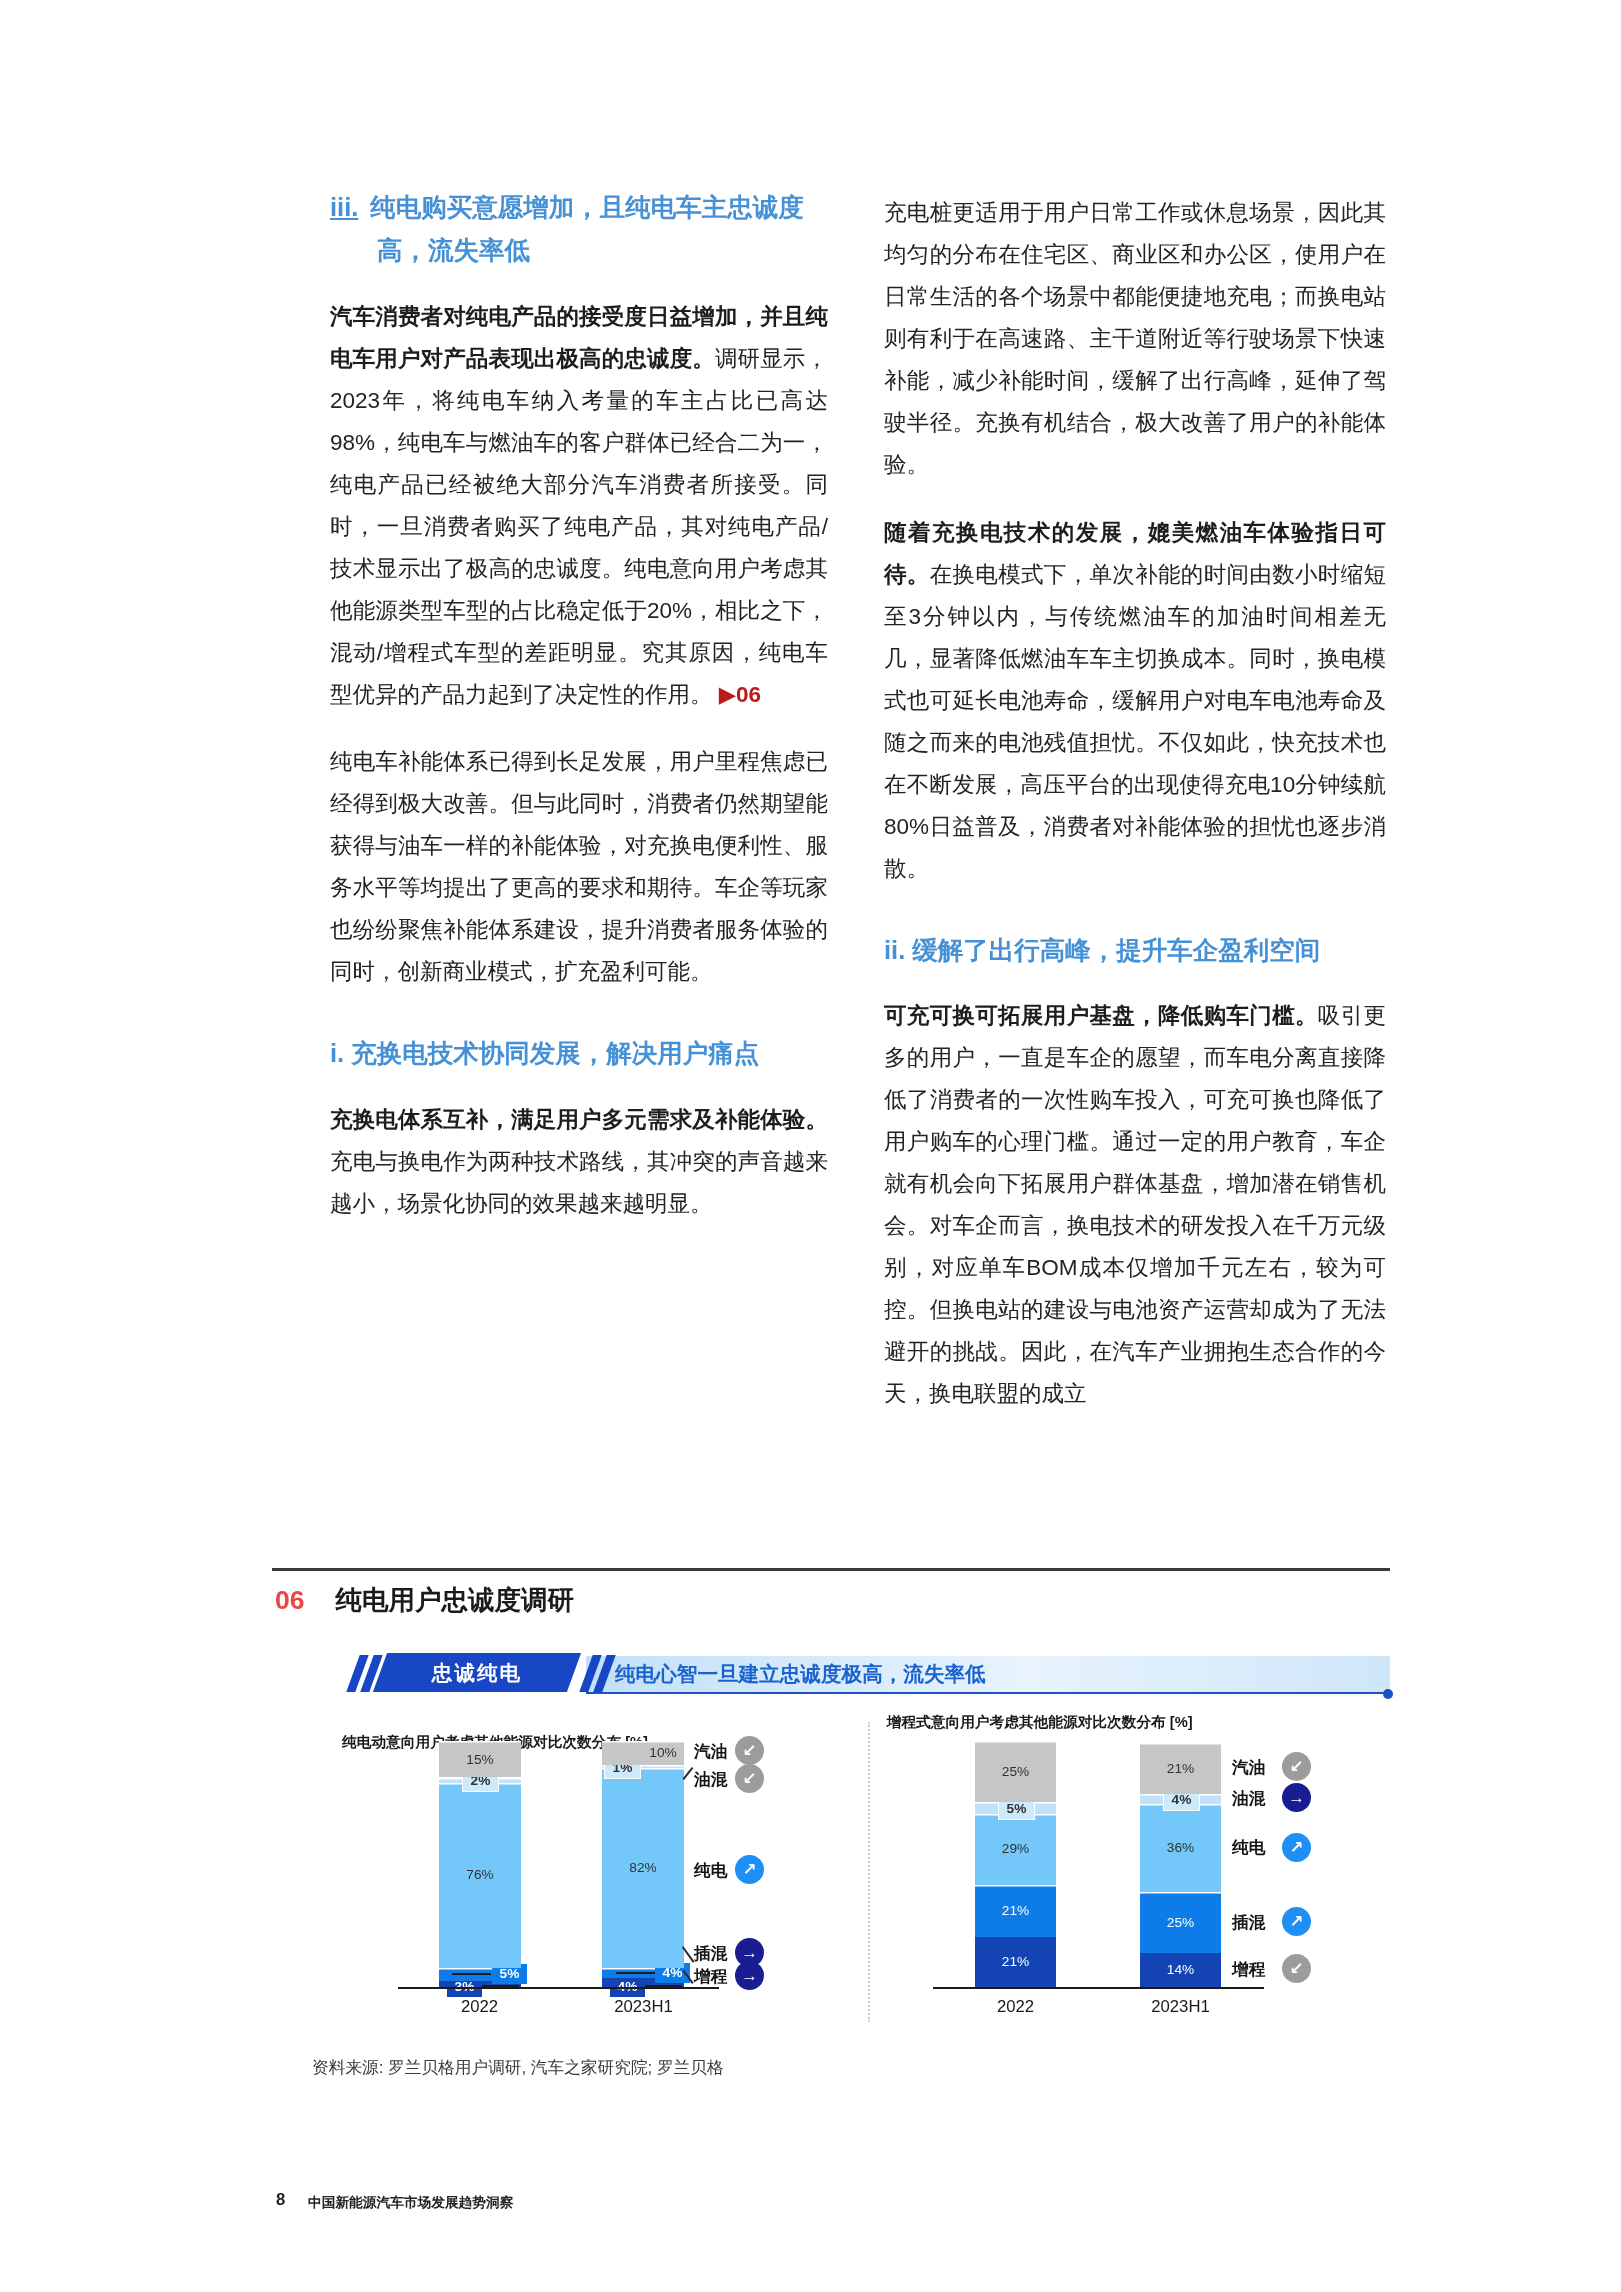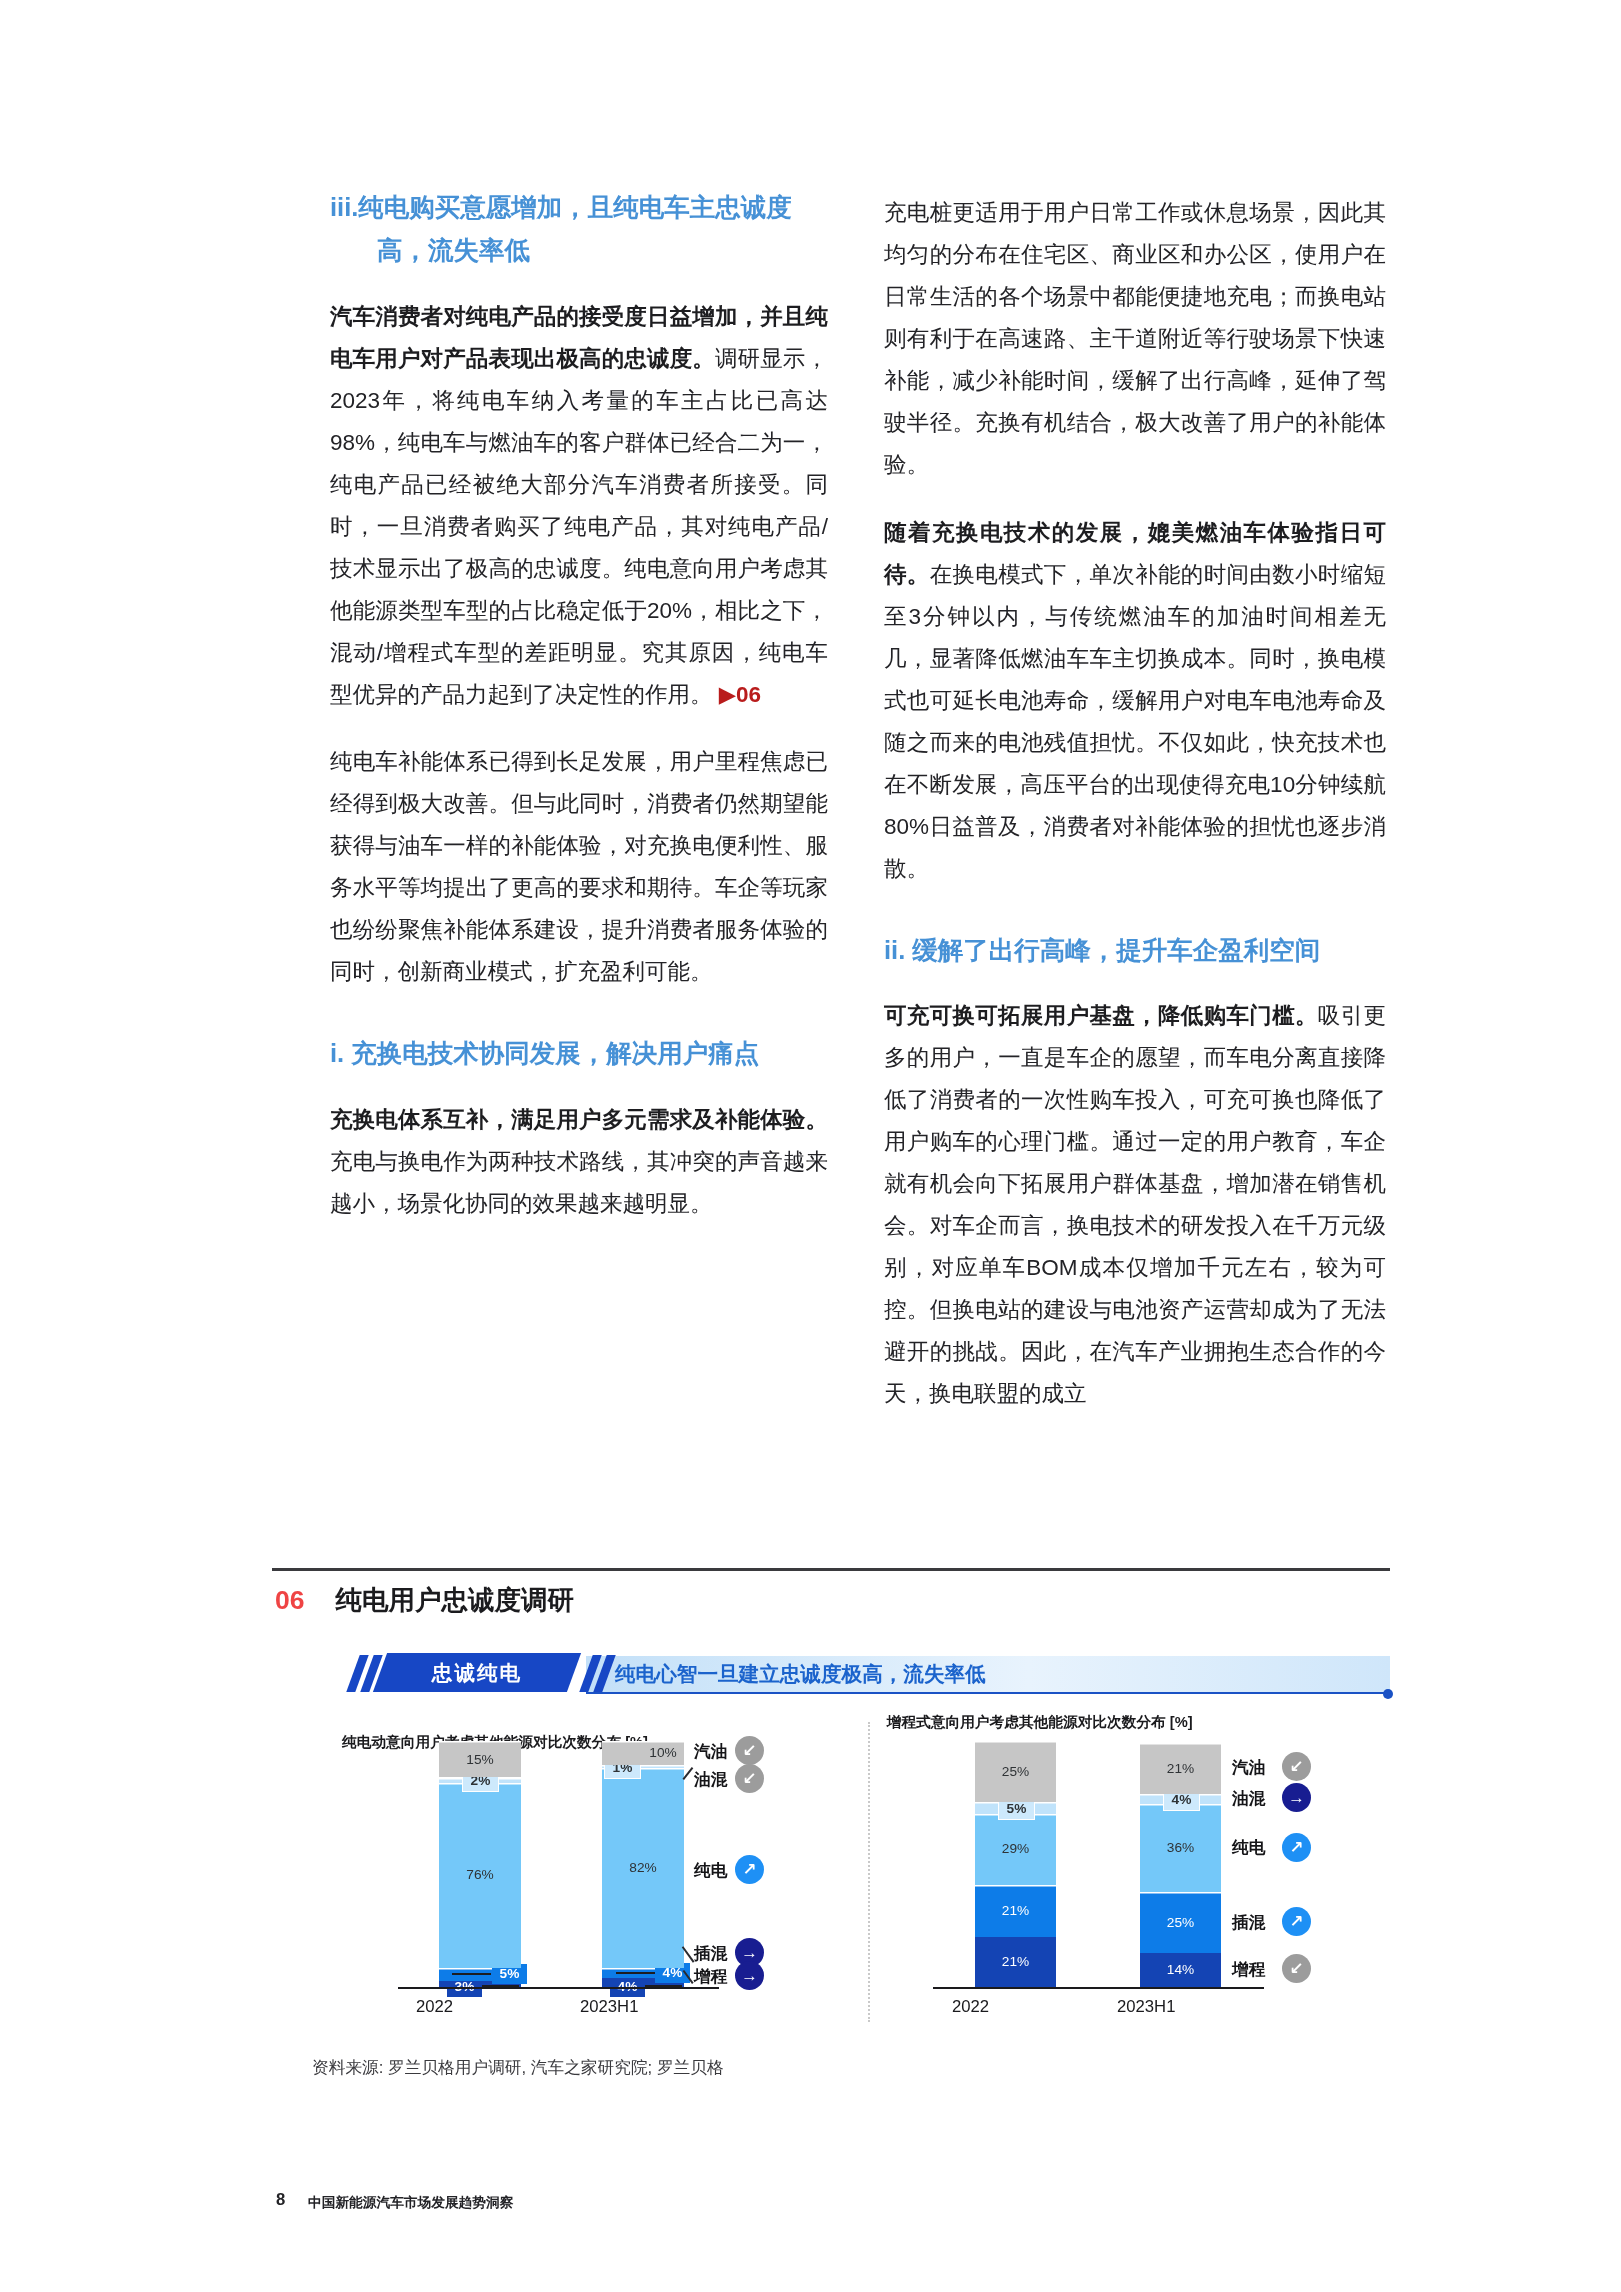--- a/index.html
+++ b/index.html
@@ -7,21 +7,21 @@
         font-family:"Liberation Sans","DejaVu Sans",sans-serif;color:#232327;}
   
   .col{position:absolute;width:498px;font-size:22.5px;line-height:42px;text-align:justify;}
   .col p{margin:0 0 25.5px 0;}
   .col-left{left:330px;top:186px;}
   .col-right{left:884px;top:192px;width:502px;}
   h2.dark{font-size:27.4px;line-height:46px;color:#17489c;margin:37px 0 23.5px;font-weight:bold;text-align:left;}
   h3.light{font-size:25.5px;line-height:43px;color:#4691d6;margin:39px 0 23.5px;font-weight:bold;text-align:left;}
   h3.first{margin-top:0;}
   .hang{padding-left:47px;text-indent:-47px;}
-  .hnum{margin-right:0;}
+  .hnum{margin-right:12px;text-decoration:underline;}
   .ref{color:#b91c1c;font-weight:bold;}
   strong{font-weight:bold;color:#1d1d20;}
   
   .rule{position:absolute;left:272px;top:1568px;width:1118px;height:2.9px;background:#3a3a3e;}
   .fig-head{position:absolute;left:275px;top:1582px;display:flex;gap:31px;align-items:baseline;}
   .fig-num{color:#ef4444;font-size:26.5px;font-weight:bold;}
   .fig-title{font-size:26.5px;font-weight:bold;color:#1b1b1e;}
   
   .banner{position:absolute;left:353px;top:1653px;width:1037px;height:49px;}
   .slash{position:absolute;top:2px;width:8.8px;height:37px;background:#1747c5;transform:skewX(-20deg);}
@@ -42,21 +42,21 @@
   #chart-left .chart-title{left:68px;margin-top:20px;}
   #chart-right .chart-title{left:16.7px;}
   .plot{position:absolute;left:0;top:0;right:0;bottom:0;}
   .seg{position:absolute;}
   .seg-label{position:absolute;font-size:13.7px;line-height:17.6px;text-align:center;}
   .badge-label{position:absolute;width:35px;height:19.6px;font-size:13.7px;font-weight:bold;line-height:19.6px;text-align:center;}
   .legend-label{position:absolute;font-size:16.7px;font-weight:bold;color:#151518;white-space:nowrap;}
   .trend-icon{position:absolute;width:29px;height:29px;border-radius:50%;color:#fff;
               display:flex;align-items:center;justify-content:center;font-size:16.7px;font-weight:bold;}
   .axis{position:absolute;height:2px;background:#1a1a1d;}
-  .cat{position:absolute;width:127px;font-size:16.7px;color:#1a1a1d;text-align:left;}
+  .cat{position:absolute;width:127px;font-size:16.7px;color:#1a1a1d;text-align:center;}
   .conn{position:absolute;width:0;border-left:2px solid #2a2a2e;}
   .hline{position:absolute;height:2px;background:#1d1d20;}
   .divider{position:absolute;left:868px;top:1722px;height:300px;border-left:2px dotted #c9c9c9;}
   .source{position:absolute;left:312px;top:2056px;font-size:16.7px;color:#3a3a3e;}
   .page-num{position:absolute;left:276px;top:2190px;font-size:16.7px;font-weight:bold;color:#232327;}
   .footer-title{position:absolute;left:308px;top:2194px;font-size:13.7px;font-weight:bold;color:#232327;}
 </style>
 </head>
 <body>
 

